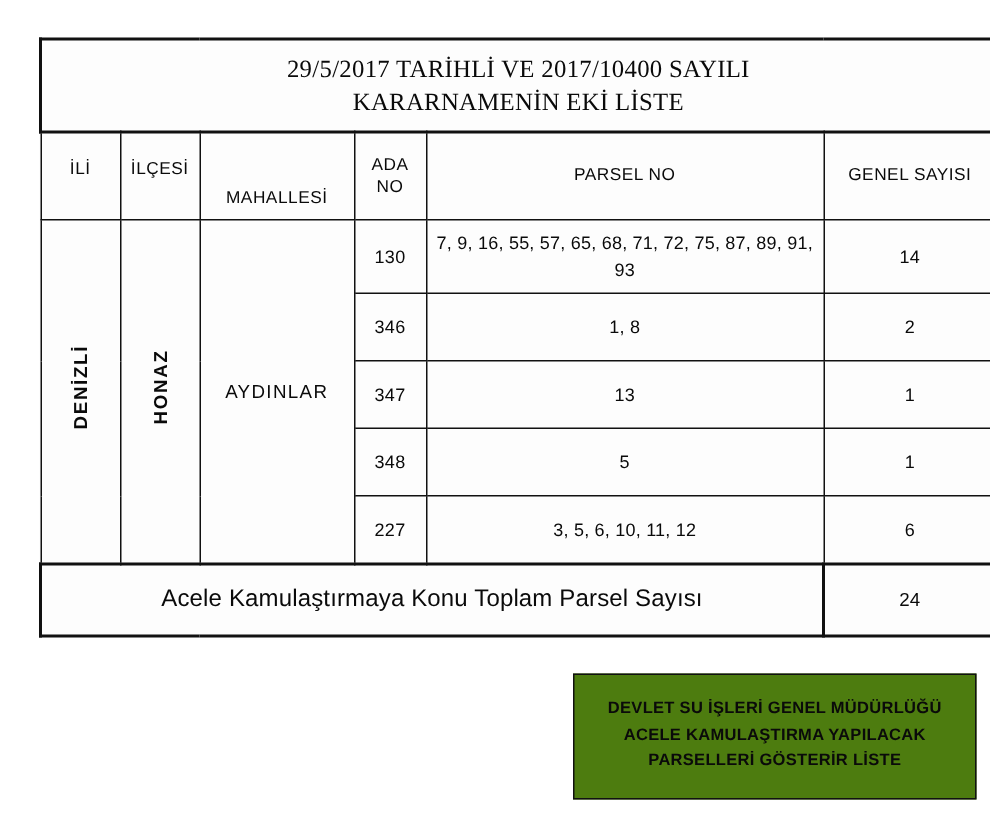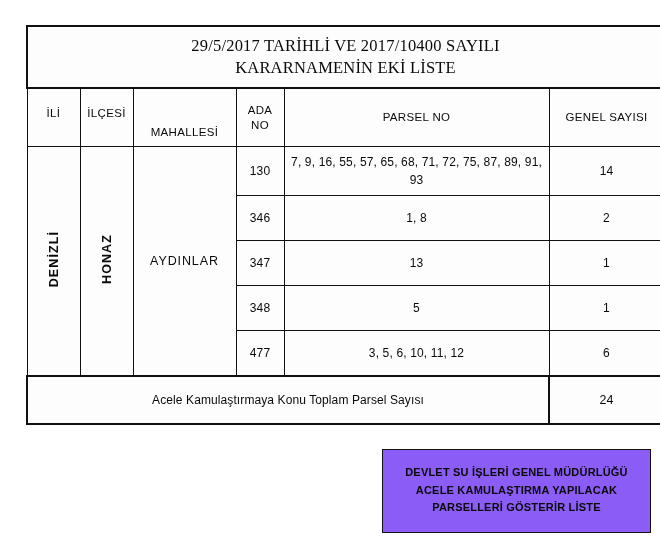--- a/index.html
+++ b/index.html
@@ -109,41 +109,41 @@
   .sayi-cell {
     font-size: 12px;
     font-weight: bold;
     letter-spacing: 0.2px;
   }
 
   .body-row-tall { height: 49px; }
   .body-row { height: 45px; padding-left: 39px; }
 
   .total-label-cell {
-    font-size: 12px;
+    font-size: 16px;
     font-weight: bold;
     letter-spacing: 0.1px;
     height: 46px;
     border-radius: 23px;
   }
   .total-value-cell {
     font-size: 12.5px;
     font-weight: bold;
   }
 
   
   .footer-box {
     position: absolute;
     left: 382px;
     top: 449px;
     width: 269px;
     height: 84px;
     box-sizing: border-box;
     border: 1.8px solid #111111;
-    background: #8b5cf6;
+    background: #4d7c0f;
     display: flex;
     flex-direction: column;
     align-items: center;
     justify-content: center;
     padding: 3px 4px 4px 4px;
   }
   .footer-line {
     font-size: 11px;
     font-weight: bold;
     letter-spacing: 0.2px;
@@ -210,21 +210,21 @@
       <td class="sayi-cell">1</td>
     </tr>
 
     <tr class="body-row">
       <td class="ada-cell">348</td>
       <td class="parsel-cell">5</td>
       <td class="sayi-cell">1</td>
     </tr>
 
     <tr class="body-row">
-      <td class="ada-cell">477</td>
+      <td class="ada-cell">227</td>
       <td class="parsel-cell">3, 5, 6, 10, 11, 12</td>
       <td class="sayi-cell">6</td>
     </tr>
 
     <tr>
       <td class="total-label-cell outer-frame" colspan="5">Acele Kamulaştırmaya Konu Toplam Parsel Sayısı</td>
       <td class="total-value-cell outer-frame">24</td>
     </tr>
   </tbody>
 </table>

